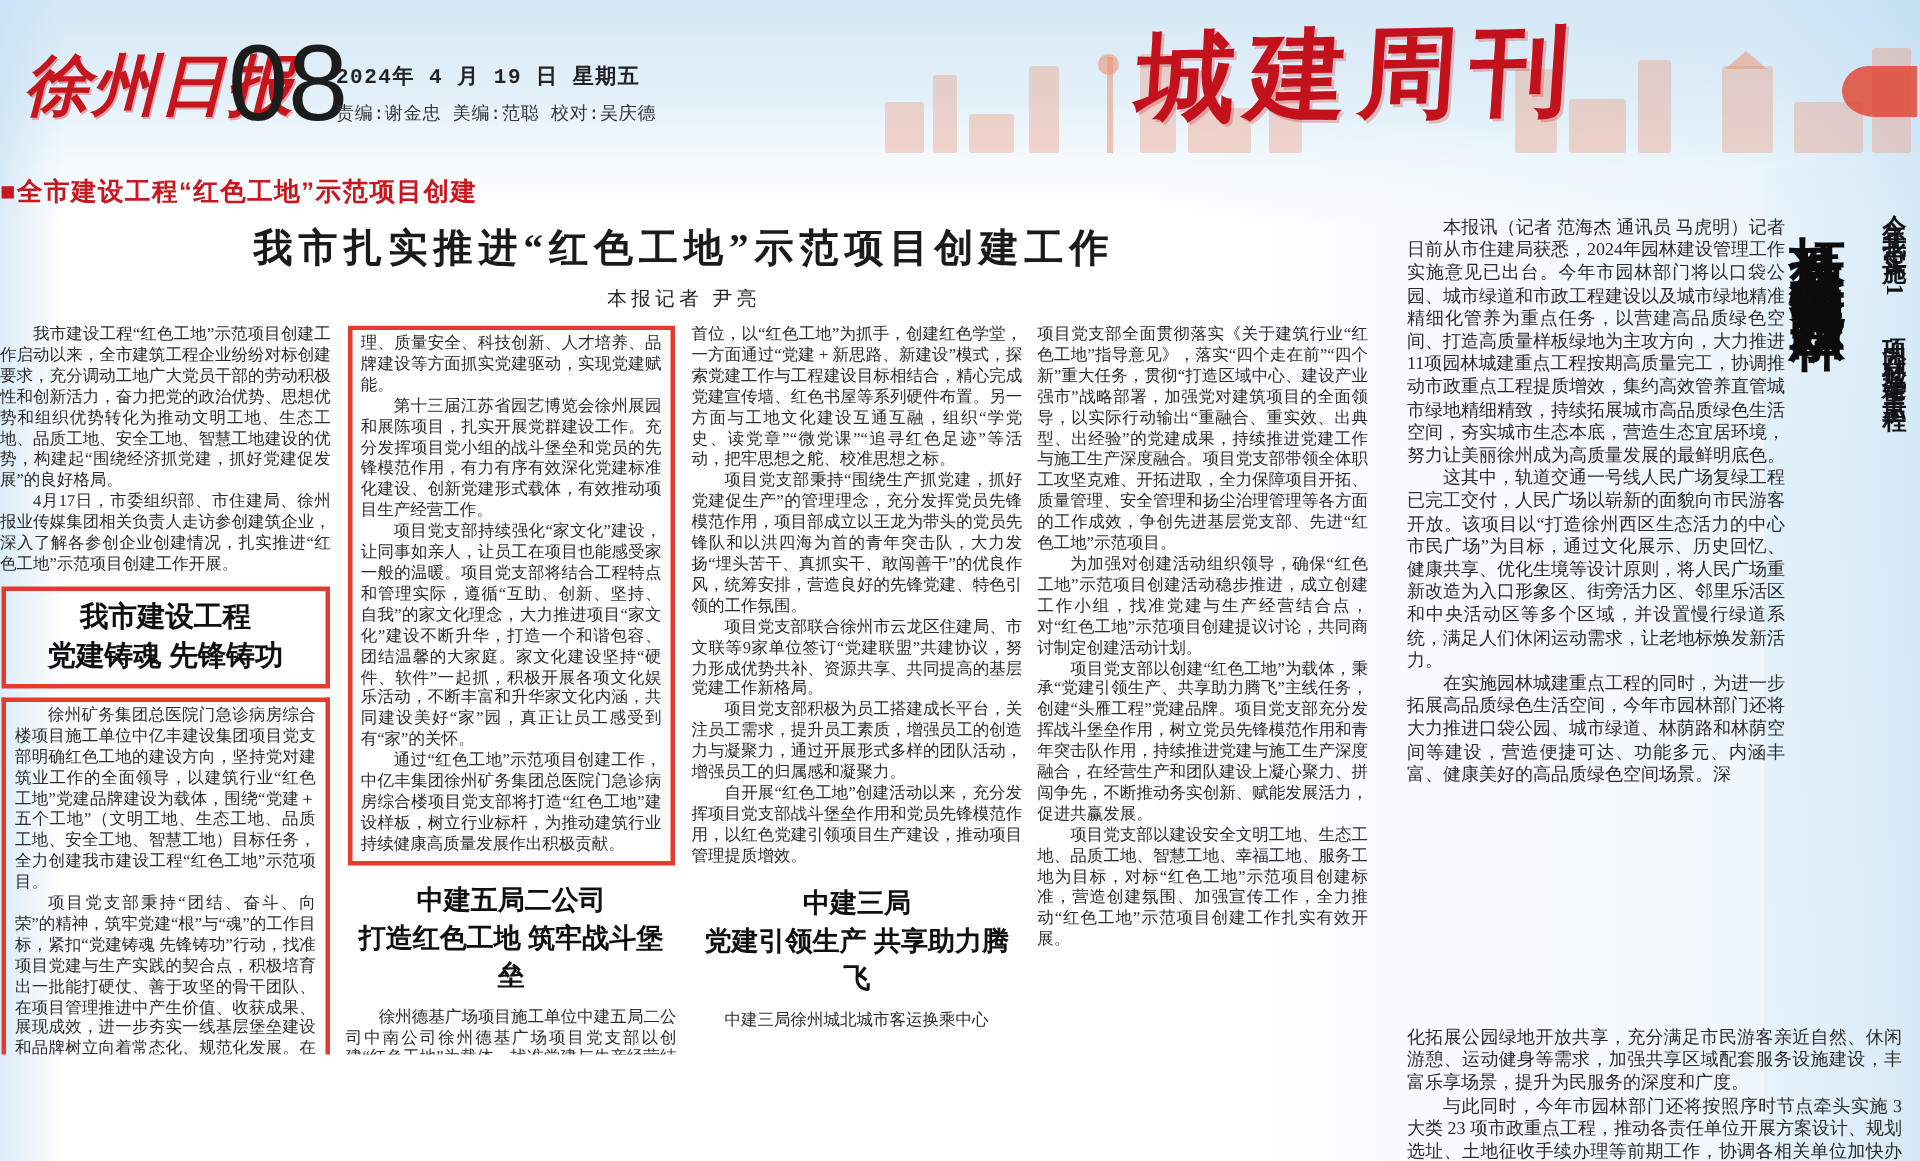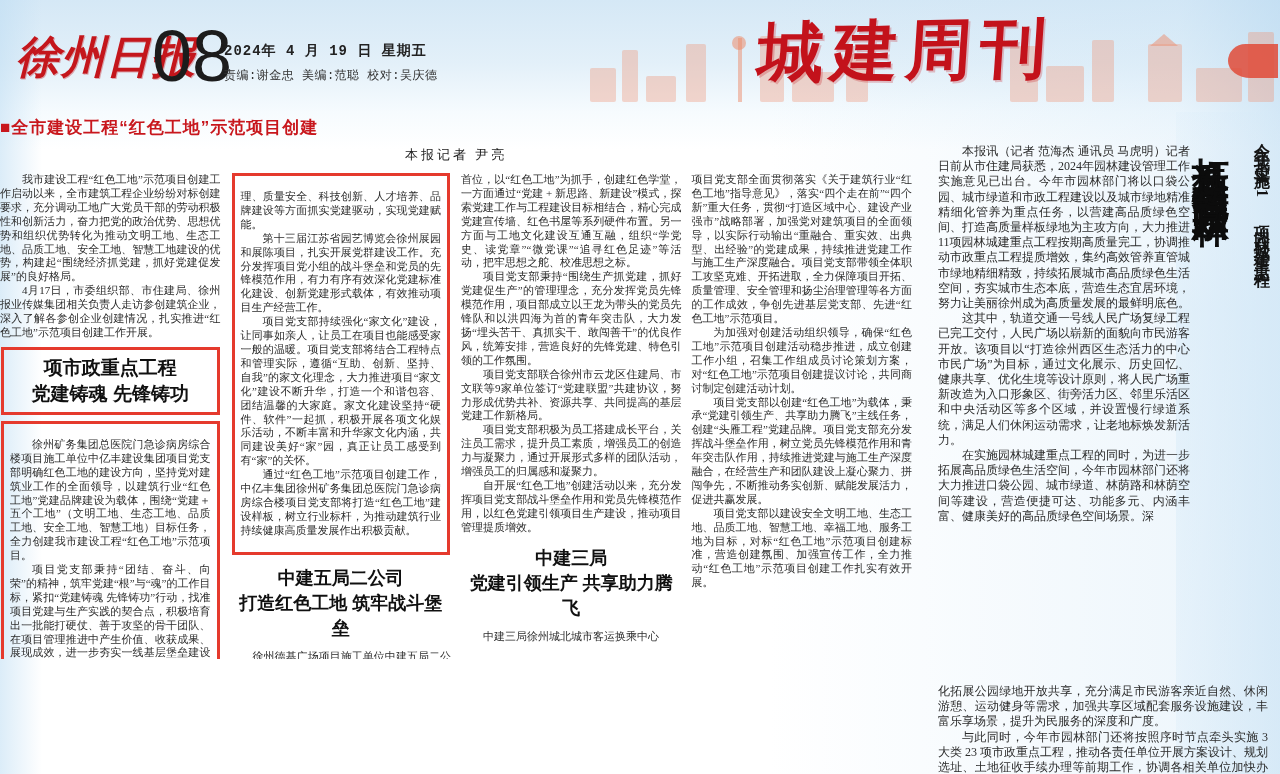--- a/index.html
+++ b/index.html
@@ -33,21 +33,21 @@
   .headline{margin-top:4px;text-align:center;font-size:55px;line-height:60px;font-weight:900;color:#0c0c0c;
     font-family:"Liberation Sans",sans-serif;letter-spacing:-1px;}
   .subheadline{margin-top:9px;text-align:center;font-size:26px;color:#1b1b1b;font-weight:600;letter-spacing:4px;}
   .byline{margin-top:7px;text-align:center;font-size:13px;color:#222;letter-spacing:3px;}
   .cols{display:flex;gap:10px;margin-top:9px;height:486px;overflow:hidden;}
   .col{flex:1 1 0;font-size:11px;line-height:13.9px;text-align:justify;color:#2b2b2b;}
   .col p{margin:0;text-indent:2em;}
   .col p.cont{text-indent:0;}
   .boxhead{border:3px solid #e53a2d;padding:5px 4px;margin:7px 1px 6px;text-align:center;
     font-family:"Liberation Sans",sans-serif;font-weight:700;font-size:19px;line-height:26px;color:#101010;}
-  .redbox{border:3px solid #e53a2d;padding:14px 6px;margin:0 1px;}
+  .redbox{border:3px solid #e53a2d;padding:3px 6px;margin:0 1px;}
   .redbox.openbottom{border-bottom:none;padding-bottom:24px;}
   .redbox.tight{margin-bottom:7px;}
   .sechead{text-align:center;font-family:"Liberation Sans",sans-serif;font-weight:700;font-size:18px;
     line-height:25px;color:#101010;margin:11px 0 9px;}
   
   .vpanel{position:absolute;right:0;top:112px;width:104px;height:662px;
     background:linear-gradient(180deg,rgba(212,233,248,.15),rgba(212,233,248,.5) 30%,rgba(212,233,248,.25));}
   .garden{position:absolute;left:938px;top:144px;width:252px;height:539px;overflow:hidden;
     font-size:12px;line-height:15.2px;text-align:justify;color:#2b2b2b;}
   .garden p{margin:0;text-indent:2em;}
@@ -89,28 +89,29 @@
     <div class="pageno">08</div>
     <div class="dateblock">
       <div class="date-line">2024年 4 月 19 日  星期五</div>
       <div class="staff-line">责编:谢金忠  美编:范聪  校对:吴庆德</div>
     </div>
     <div class="weekly">城建周刊</div>
   </div>
 
   <div class="main">
     <div class="kicker">■全市建设工程“红色工地”示范项目创建</div>
+    <div class="subheadline">我市扎实推进“红色工地”示范项目创建工作</div>
     <div class="byline">本报记者  尹亮</div>
 
     <div class="cols">
       <div class="col">
         <p>我市建设工程“红色工地”示范项目创建工作启动以来，全市建筑工程企业纷纷对标创建要求，充分调动工地广大党员干部的劳动积极性和创新活力，奋力把党的政治优势、思想优势和组织优势转化为推动文明工地、生态工地、品质工地、安全工地、智慧工地建设的优势，构建起“围绕经济抓党建，抓好党建促发展”的良好格局。</p>
         <p>4月17日，市委组织部、市住建局、徐州报业传媒集团相关负责人走访参创建筑企业，深入了解各参创企业创建情况，扎实推进“红色工地”示范项目创建工作开展。</p>
         <div class="boxhead">
-          <div>项市政重点工程</div>
+          <div>我市建设工程</div>
           <div>党建铸魂 先锋铸功</div>
         </div>
         <div class="redbox openbottom">
           <p>徐州矿务集团总医院门急诊病房综合楼项目施工单位中亿丰建设集团项目党支部明确红色工地的建设方向，坚持党对建筑业工作的全面领导，以建筑行业“红色工地”党建品牌建设为载体，围绕“党建＋五个工地”（文明工地、生态工地、品质工地、安全工地、智慧工地）目标任务，全力创建我市建设工程“红色工地”示范项目。</p>
           <p>项目党支部秉持“团结、奋斗、向荣”的精神，筑牢党建“根”与“魂”的工作目标，紧扣“党建铸魂 先锋铸功”行动，找准项目党建与生产实践的契合点，积极培育出一批能打硬仗、善于攻坚的骨干团队、在项目管理推进中产生价值、收获成果、展现成效，进一步夯实一线基层堡垒建设和品牌树立向着常态化、规范化发展。在项目管</p>
         </div>
       </div>
 
       <div class="col">
         <div class="redbox tight">
@@ -135,21 +136,21 @@
         <p>自开展“红色工地”创建活动以来，充分发挥项目党支部战斗堡垒作用和党员先锋模范作用，以红色党建引领项目生产建设，推动项目管理提质增效。</p>
         <div class="sechead">
           <div>中建三局</div>
           <div>党建引领生产 共享助力腾飞</div>
         </div>
         <p>中建三局徐州城北城市客运换乘中心</p>
       </div>
 
       <div class="col">
         <p class="cont">项目党支部全面贯彻落实《关于建筑行业“红色工地”指导意见》，落实“四个走在前”“四个新”重大任务，贯彻“打造区域中心、建设产业强市”战略部署，加强党对建筑项目的全面领导，以实际行动输出“重融合、重实效、出典型、出经验”的党建成果，持续推进党建工作与施工生产深度融合。项目党支部带领全体职工攻坚克难、开拓进取，全力保障项目开拓、质量管理、安全管理和扬尘治理管理等各方面的工作成效，争创先进基层党支部、先进“红色工地”示范项目。</p>
-        <p>为加强对创建活动组织领导，确保“红色工地”示范项目创建活动稳步推进，成立创建工作小组，召集工作组成员讨论策划方案，对“红色工地”示范项目创建提议讨论，共同商讨制定创建活动计划。</p>
+        <p>为加强对创建活动组织领导，确保“红色工地”示范项目创建活动稳步推进，成立创建工作小组，找准党建与生产经营结合点，对“红色工地”示范项目创建提议讨论，共同商讨制定创建活动计划。</p>
         <p>项目党支部以创建“红色工地”为载体，秉承“党建引领生产、共享助力腾飞”主线任务，创建“头雁工程”党建品牌。项目党支部充分发挥战斗堡垒作用，树立党员先锋模范作用和青年突击队作用，持续推进党建与施工生产深度融合，在经营生产和团队建设上凝心聚力、拼闯争先，不断推动务实创新、赋能发展活力，促进共赢发展。</p>
         <p>项目党支部以建设安全文明工地、生态工地、品质工地、智慧工地、幸福工地、服务工地为目标，对标“红色工地”示范项目创建标准，营造创建氛围、加强宣传工作，全力推动“红色工地”示范项目创建工作扎实有效开展。</p>
       </div>
     </div>
   </div>
 
   <div class="vpanel"></div>
 
   <div class="garden">
     <p>本报讯（记者 范海杰 通讯员 马虎明）记者日前从市住建局获悉，2024年园林建设管理工作实施意见已出台。今年市园林部门将以口袋公园、城市绿道和市政工程建设以及城市绿地精准精细化管养为重点任务，以营建高品质绿色空间、打造高质量样板绿地为主攻方向，大力推进11项园林城建重点工程按期高质量完工，协调推动市政重点工程提质增效，集约高效管养直管城市绿地精细精致，持续拓展城市高品质绿色生活空间，夯实城市生态本底，营造生态宜居环境，努力让美丽徐州成为高质量发展的最鲜明底色。</p>

